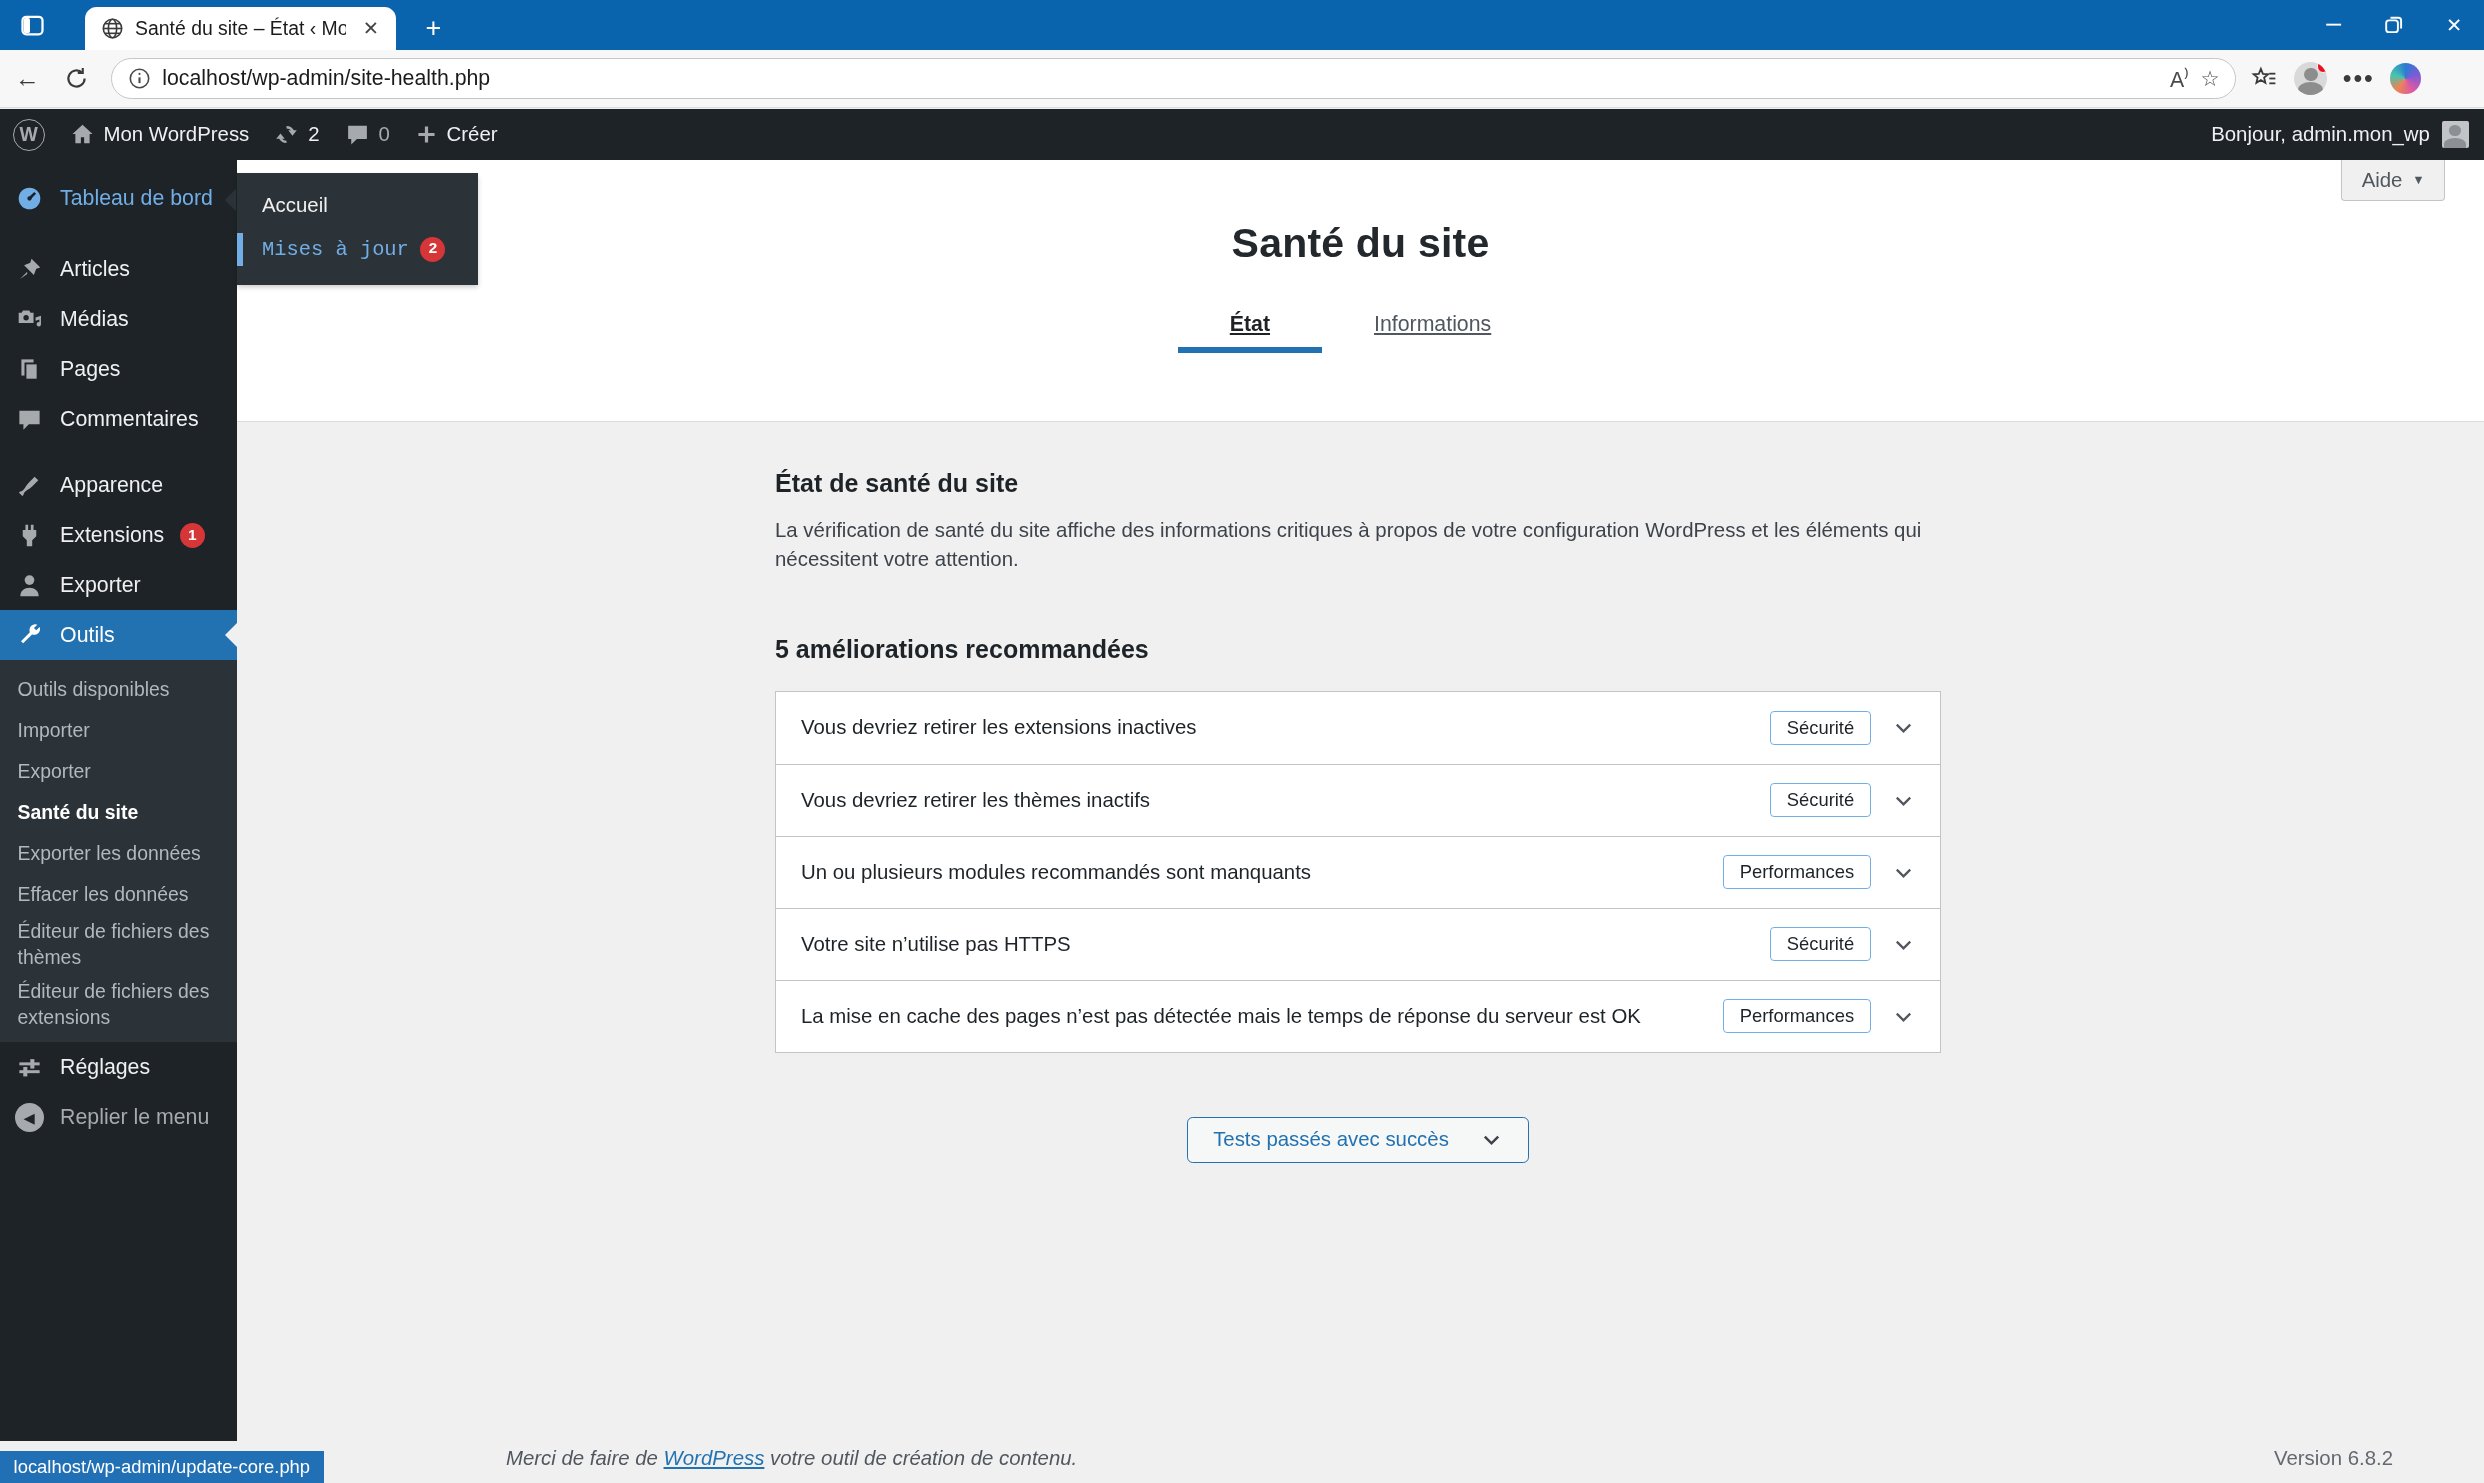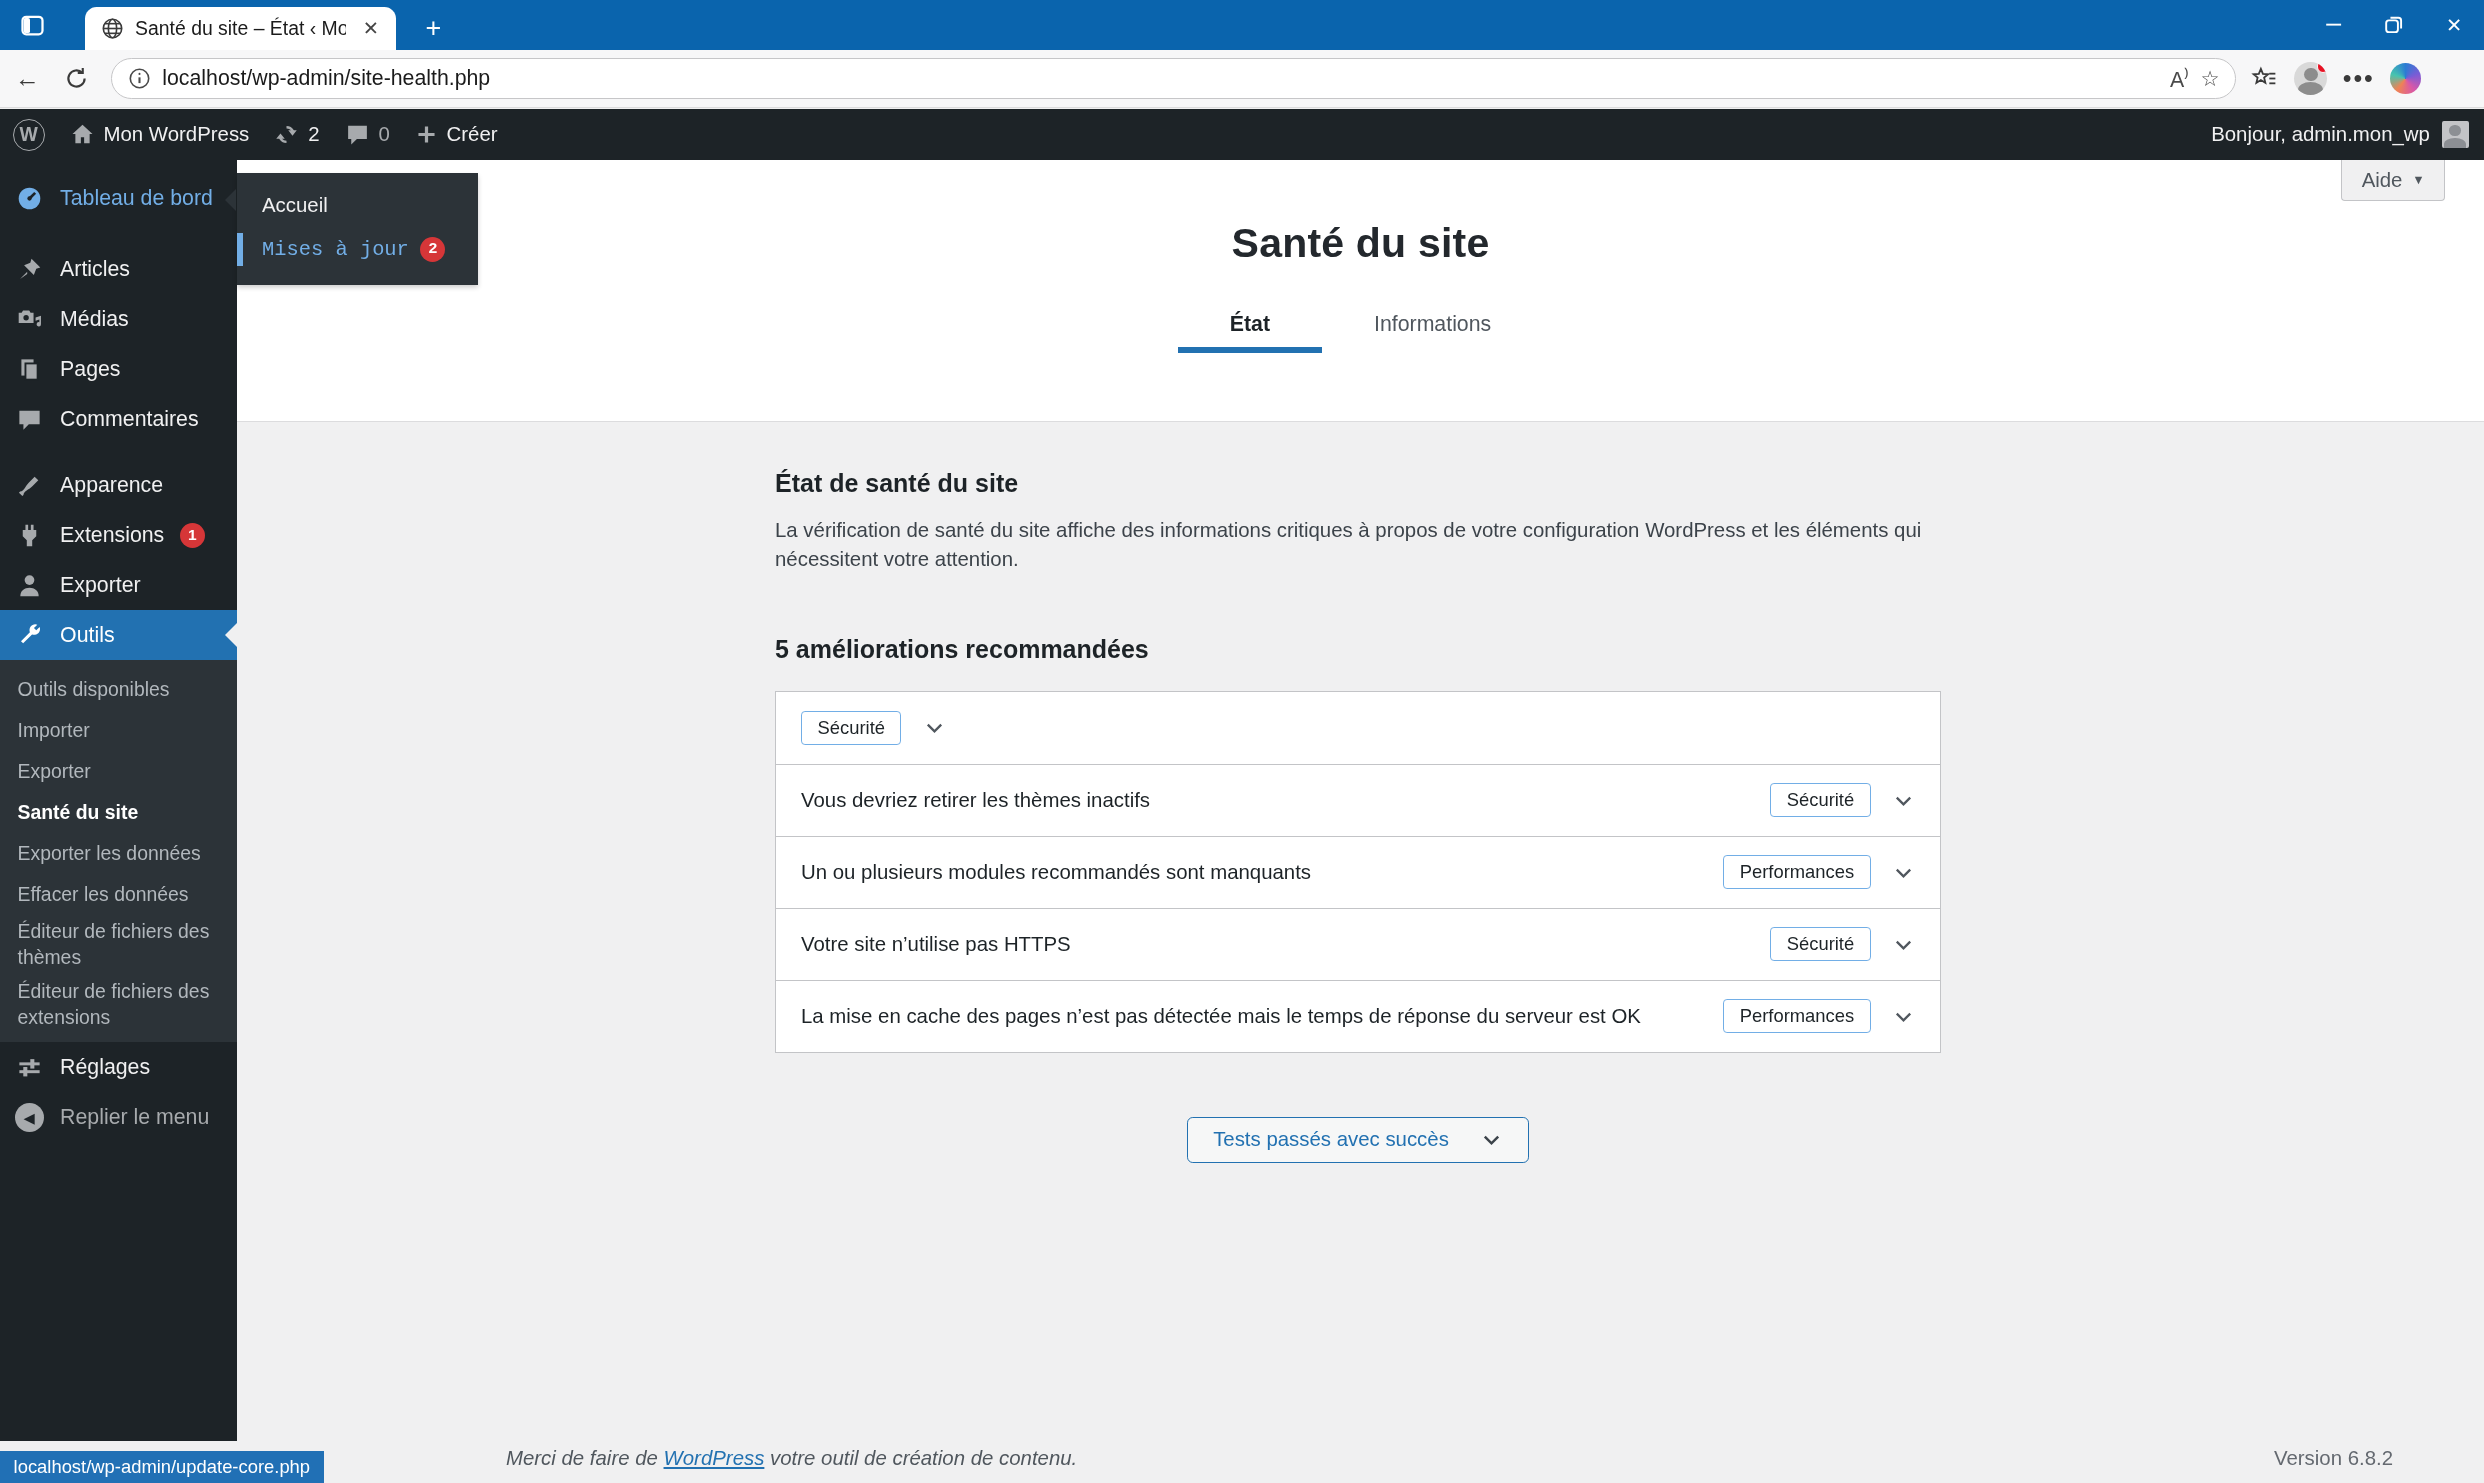--- a/index.html
+++ b/index.html
@@ -116,21 +116,21 @@
     border:1px solid #c3c4c7; border-top:none; border-radius:0 0 3.9px 3.9px;
     padding:8.7px 19.4px; font-size:20.4px; color:#50575e; display:flex;
     align-items:center; gap:9.7px; }
   .help-caret { font-size:12.6px; color:#50575e; }
   .page-title { padding-top:60px; text-align:center; font-size:41px;
     font-weight:600; color:#23282d; letter-spacing:0.2px; }
   .health-status { margin-top:29px; display:flex; justify-content:center;
     align-items:center; gap:11.6px; }
   .health-label { font-size:21.3px; font-weight:bold; color:#1d2327; }
   .tabs { margin-top:33px; display:flex; justify-content:center; }
-  .tab { padding:11.6px 52px 15.5px; font-size:21.3px; color:#50575e; position:relative; }
+  .tab { padding:11.6px 52px 15.5px; font-size:21.3px; color:#50575e; position:relative;text-decoration:underline; }
   .tab.active { color:#1d2327; font-weight:bold; }
   .tab.active::after { content:""; position:absolute; left:0; right:0; bottom:-1px;
     height:5.8px; background:#2271b1; }
 
   .content-body { padding:47px 0 0 538px; width:100%; }
   .section-h { font-size:25px; font-weight:600; color:#1d2327; }
   .section-p { margin-top:17.5px; font-size:20.4px; line-height:1.45; color:#3c434a;
     max-width:1166px; }
   .h-gap { margin-top:60px; }
 
@@ -435,20 +435,21 @@
   </div>
 
   <div class="content-body">
     <h3 class="section-h">État de santé du site</h3>
     <p class="section-p">La vérification de santé du site affiche des informations critiques à propos de votre configuration WordPress et les éléments qui nécessitent votre attention.</p>
 
     <h3 class="section-h h-gap">5 améliorations recommandées</h3>
 
     <div class="accordion">
       <div class="acc-row">
+        <span class="acc-label">Vous devriez retirer les extensions inactives</span>
         <span class="acc-badge">Sécurité</span>
         <span class="acc-chevron">
           <svg width="23" height="23" viewBox="0 0 24 24" fill="none" stroke="currentColor" stroke-width="2.4">
               <path d="M5 9l7 7 7-7"></path>
             </svg>
         </span>
       </div>
       <div class="acc-row">
         <span class="acc-label">Vous devriez retirer les thèmes inactifs</span>
         <span class="acc-badge">Sécurité</span>

